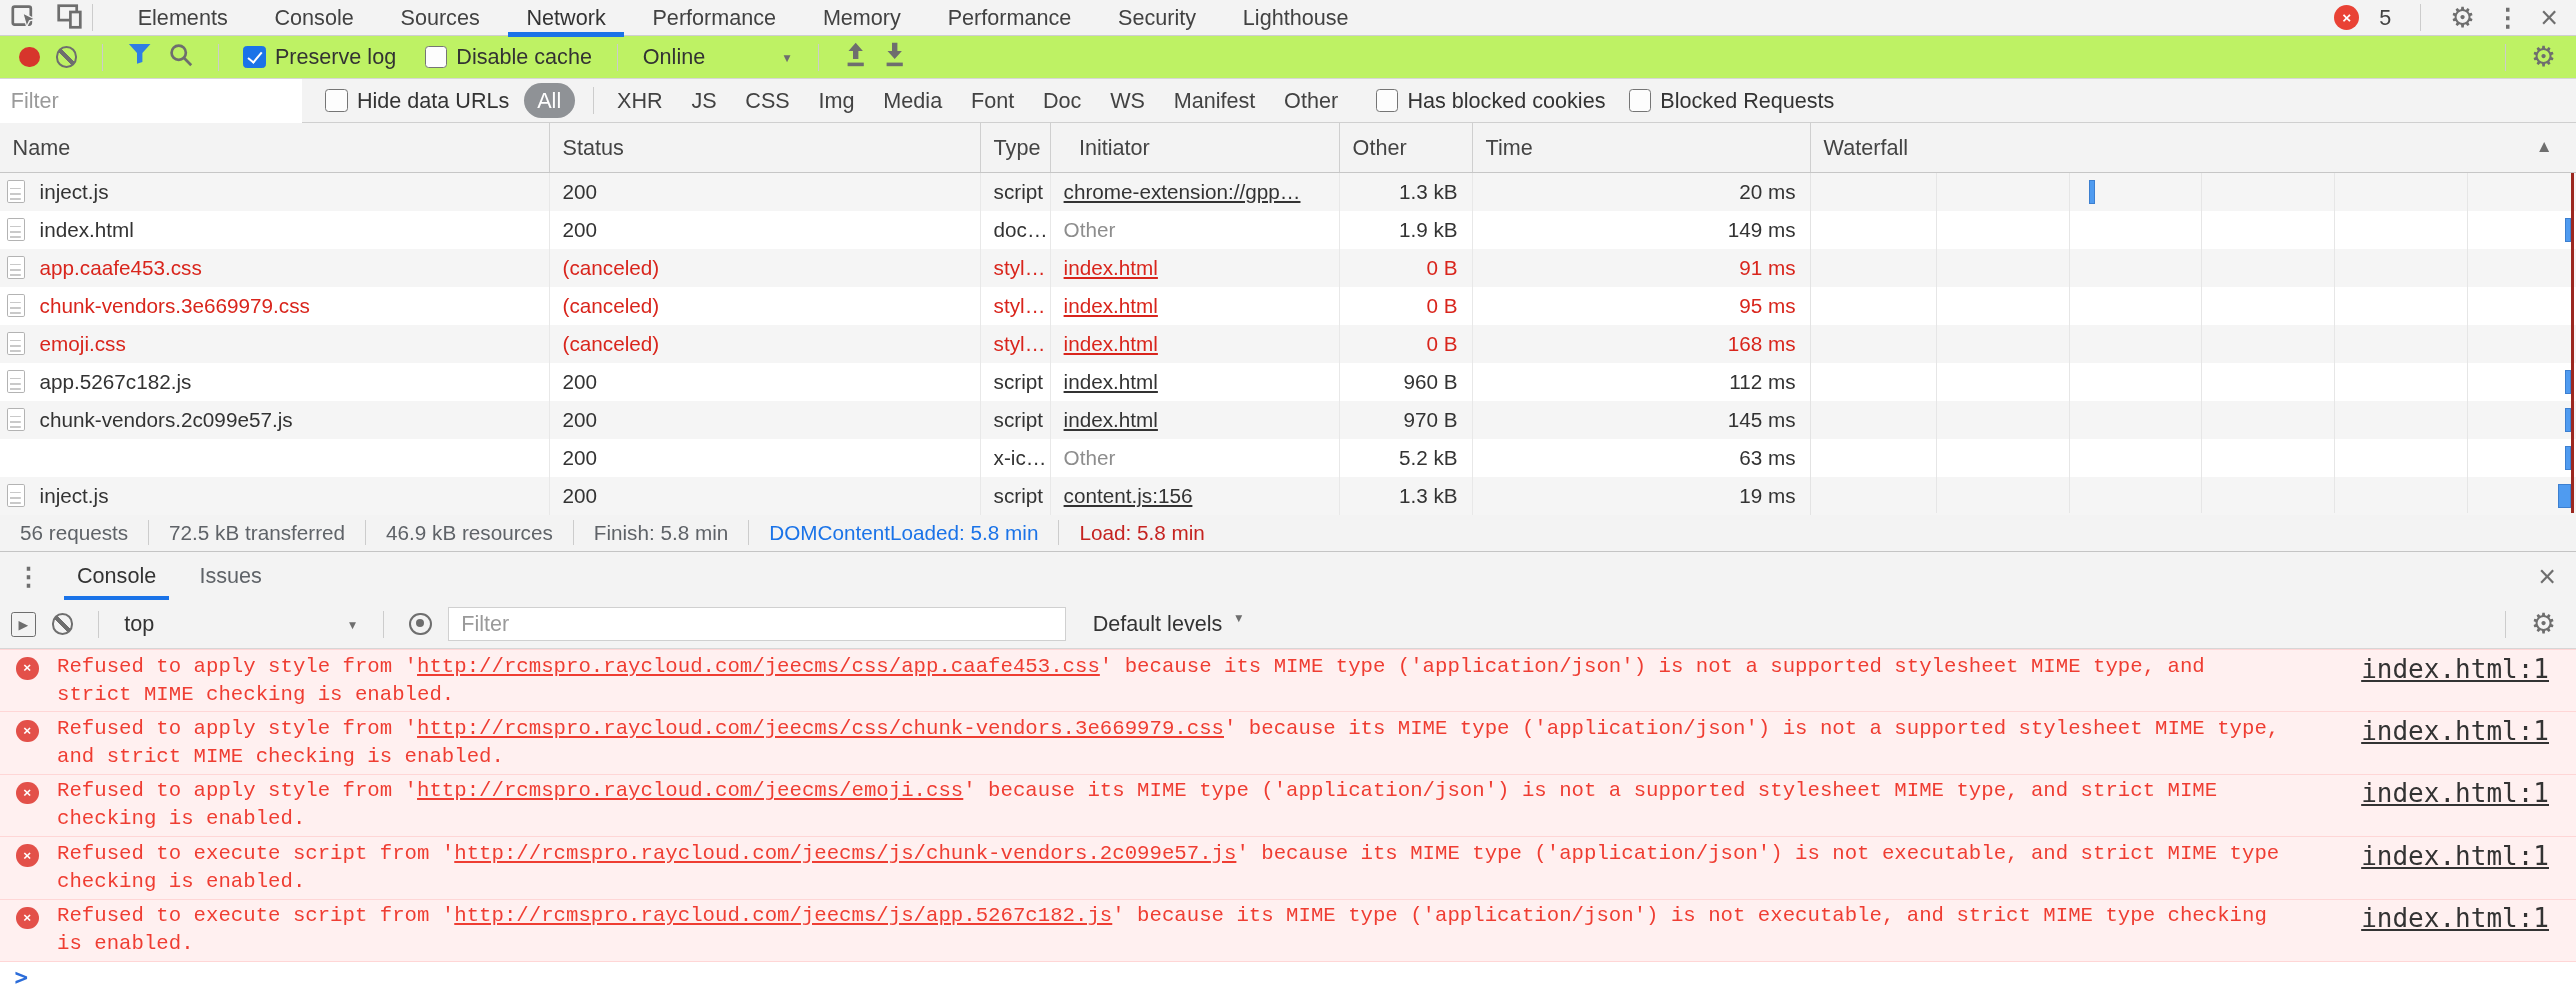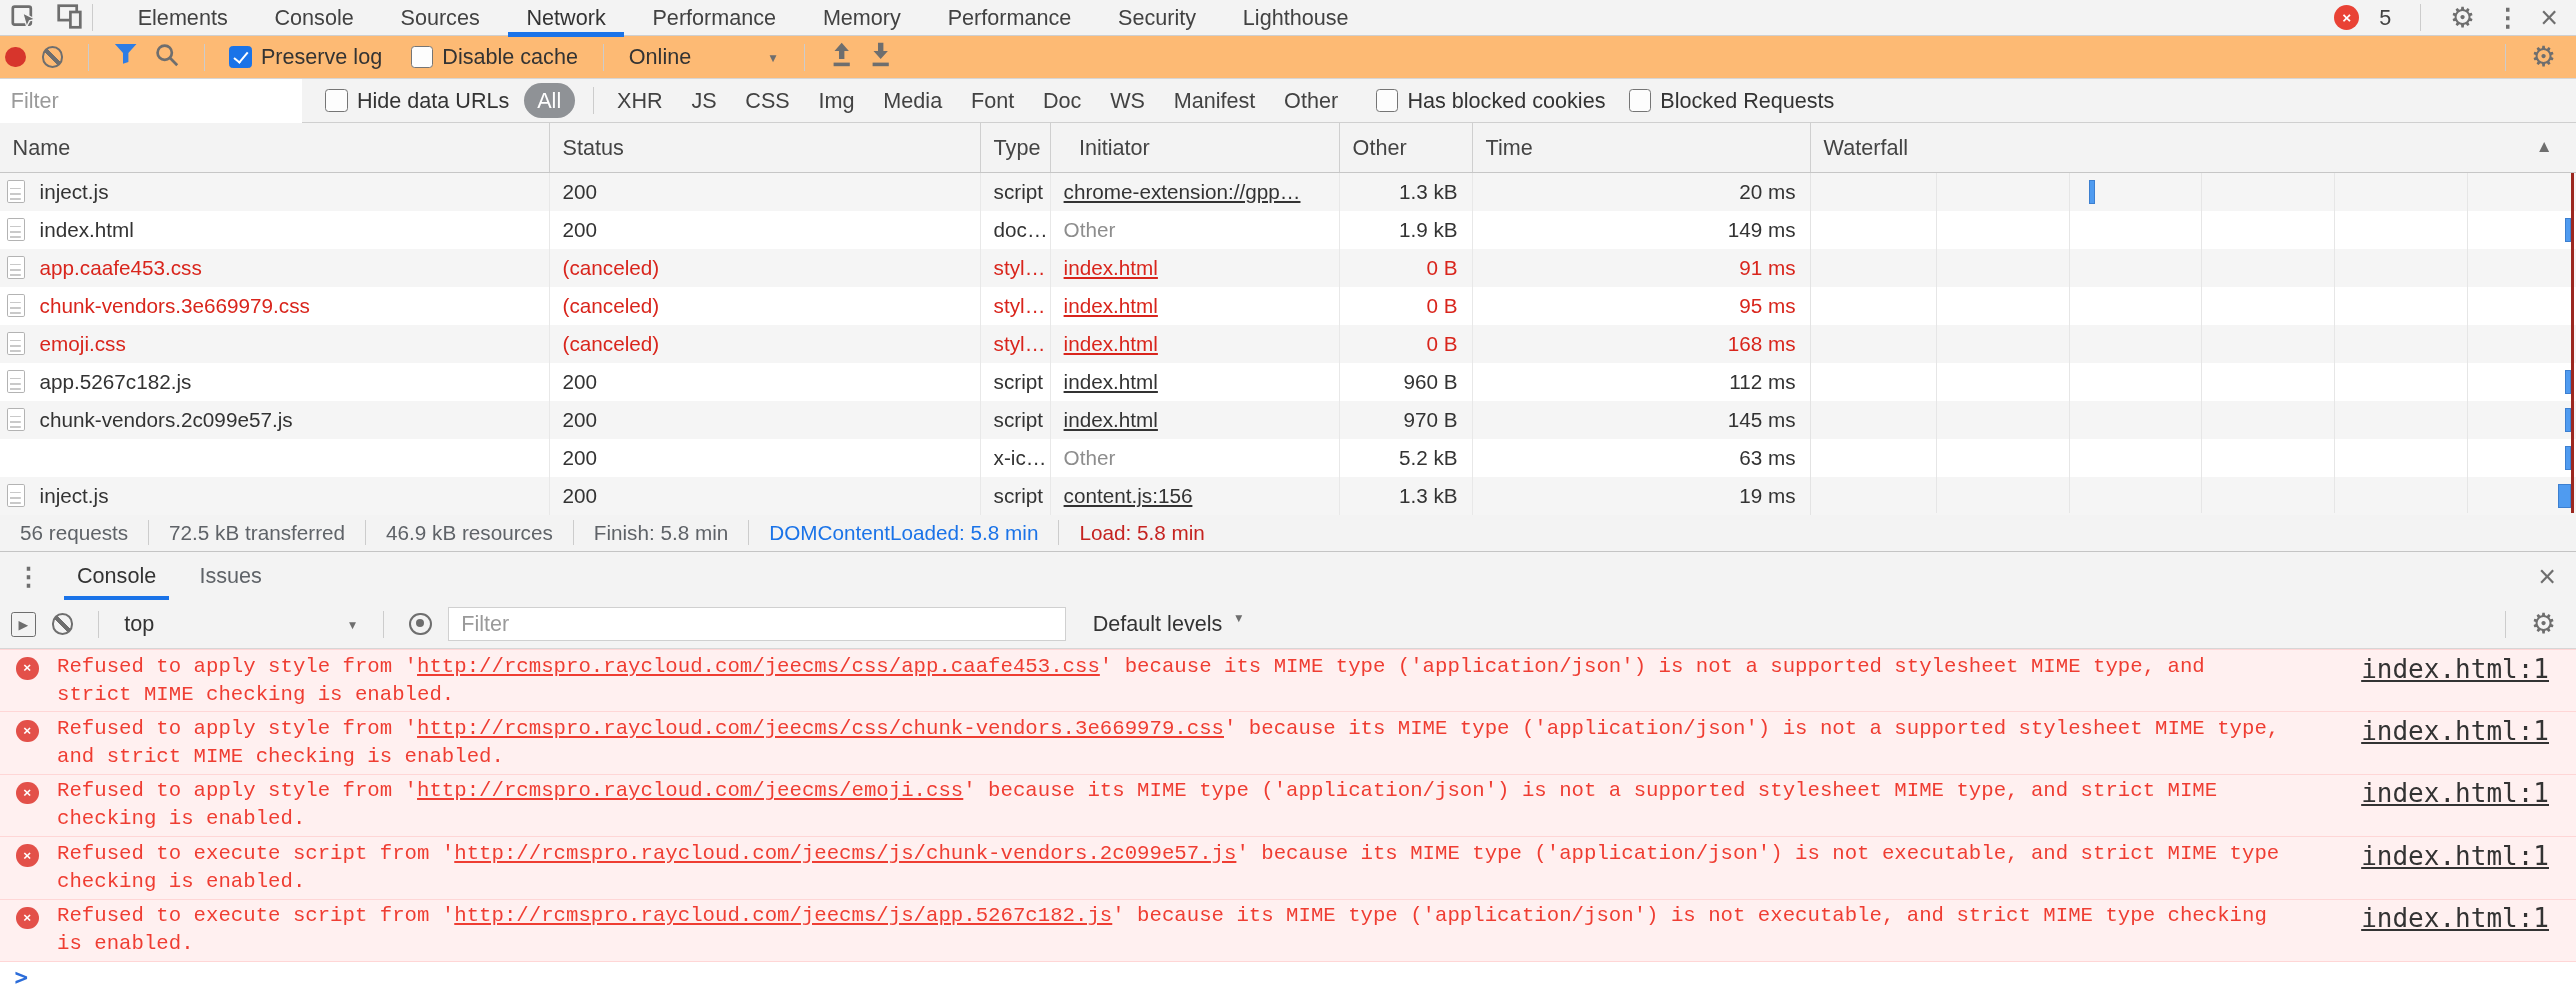--- a/index.html
+++ b/index.html
@@ -23,22 +23,22 @@
   .err-count-badge { width:25px; height:25px; border-radius:50%; background:#e94235; color:#fff;
                      font-size:15.3px; font-weight:bold; display:flex; align-items:center;
                      justify-content:center; }
   .err-count-num { font-size:21.6px; color:#424242; }
   .glyph { color:#6e6e6e; line-height:1; }
   .gear { font-size:28px; }
   .dots { font-size:25px; font-weight:bold; letter-spacing:0; }
   .close-x { font-size:30.5px; }
 
   
-  .net-toolbar { height:43px; background:#fdba74; border-bottom:0.9px solid #d6d6d6;
-                 display:flex; align-items:center; gap:16px; padding-left:5px; font-size:21.6px; }
+  .net-toolbar { height:43px; background:#bef264; border-bottom:0.9px solid #d6d6d6;
+                 display:flex; align-items:center; gap:16px; padding-left:19px; font-size:21.6px; }
   .record-dot { width:20.7px; height:20.7px; border-radius:50%; background:#d7352c; }
   .slash-circle { width:21.6px; height:21.6px; border:2.7px solid #6e6e6e; border-radius:50%;
                   background:linear-gradient(45deg, transparent 42%, #6e6e6e 42% 58%, transparent 58%); }
   .checkbox { width:22.5px; height:22.5px; border:1.8px solid #757575; border-radius:3.6px;
               background:#fdfdfd; display:inline-block; position:relative; flex:0 0 auto; }
   .checkbox.checked { background:#1a73e8; border-color:#1a73e8; }
   .checkbox.checked::after { content:""; position:absolute; left:6.3px; top:1.8px; width:6.3px; height:11.7px;
               border:solid #fff; border-width:0 2.7px 2.7px 0; transform:rotate(40deg); }
   .ctl { display:flex; align-items:center; gap:9px; }
   .dd-arrow { font-size:11.7px; color:#6e6e6e; }

